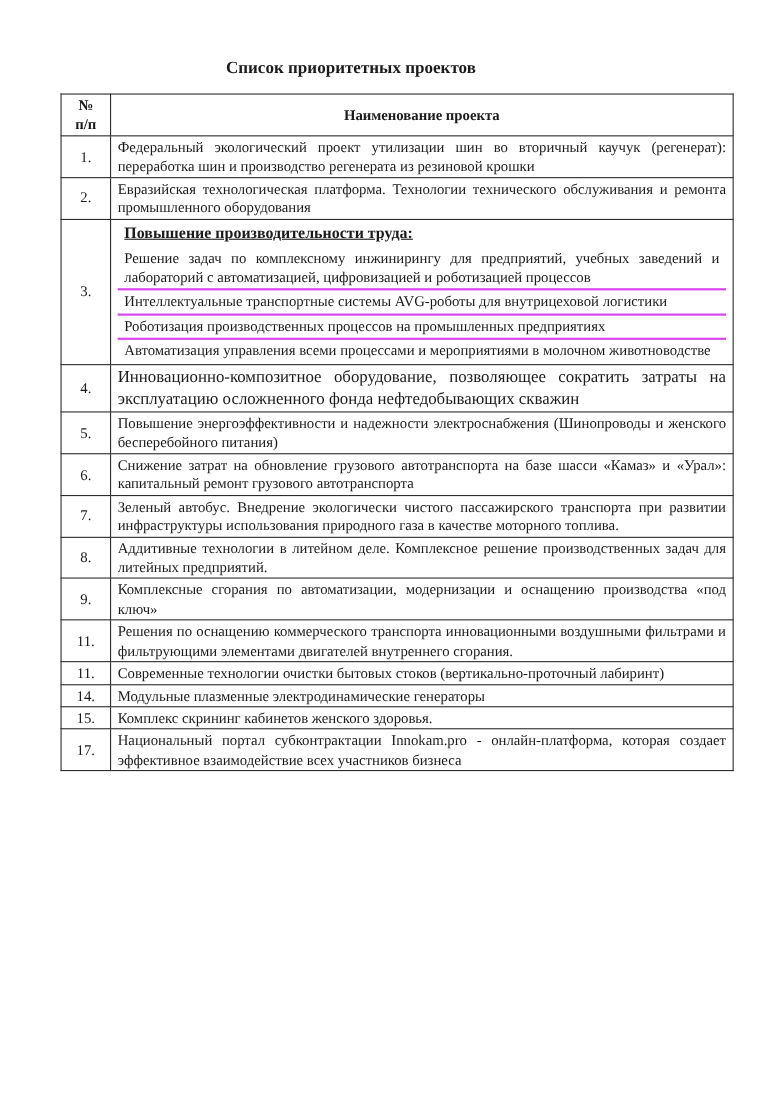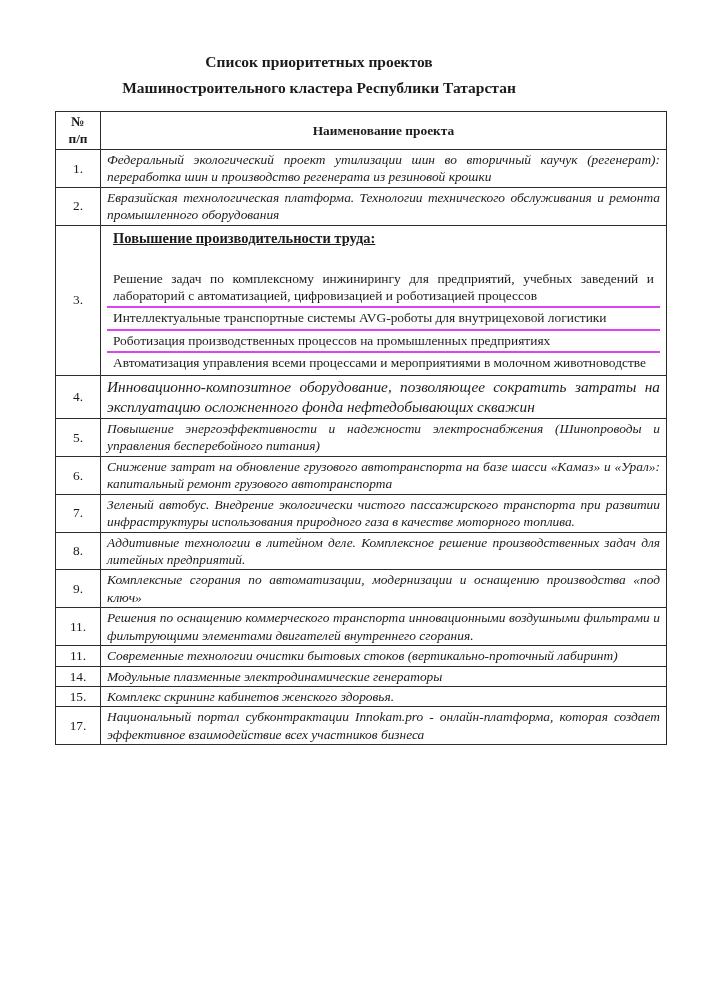--- a/index.html
+++ b/index.html
@@ -48,21 +48,20 @@
     font-size: 13.6px;
     line-height: 1.4;
     padding: 2px 4px;
   }
   td.num-cell {
     text-align: center;
     font-size: 13.4px;
   }
   td.text-cell {
     text-align: justify;
-    font-style: italic;
   }
   tr.row-large td.text-cell {
     font-size: 15.3px;
     line-height: 1.32;
   }
   td.group-cell {
     padding: 0;
   }
   .sub-block {
     padding: 1px 6px 2px 6px;
@@ -70,31 +69,30 @@
   }
   .sub-block + .sub-block {
     border-top: 2px solid #d946ef;
   }
   .group-heading {
     font-weight: bold;
     text-decoration: underline;
     font-size: 14.5px;
     line-height: 1.45;
     text-align: left;
-    margin-bottom: 21px;
+    margin-bottom: 3px;
   }
 </style>
 </head>
 <body>
 
 <div class="page">
 
   <div class="doc-title">
     <div>Список приоритетных проектов</div>
-    <div>Машиностроительного кластера Республики Татарстан</div>
   </div>
 
   <table class="projects">
     <colgroup>
         <col class="c-num">
         <col class="c-name">
       </colgroup>
     <thead>
       <tr>
         <th class="h-num">
@@ -124,21 +122,21 @@
           <div class="sub-block">Роботизация производственных процессов на промышленных предприятиях</div>
           <div class="sub-block">Автоматизация управления всеми процессами и мероприятиями в молочном животноводстве</div>
         </td>
       </tr>
       <tr class="row-large">
         <td class="num-cell">4.</td>
         <td class="text-cell">Инновационно-композитное оборудование, позволяющее сократить затраты на эксплуатацию осложненного фонда нефтедобывающих скважин</td>
       </tr>
       <tr>
         <td class="num-cell">5.</td>
-        <td class="text-cell">Повышение энергоэффективности и надежности электроснабжения (Шинопроводы и управления бесперебойного питания)</td>
+        <td class="text-cell">Повышение энергоэффективности и надежности электроснабжения (Шинопроводы и женского бесперебойного питания)</td>
       </tr>
       <tr>
         <td class="num-cell">6.</td>
         <td class="text-cell">Снижение затрат на обновление грузового автотранспорта на базе шасси «Камаз» и «Урал»: капитальный ремонт грузового автотранспорта</td>
       </tr>
       <tr>
         <td class="num-cell">7.</td>
         <td class="text-cell">Зеленый автобус. Внедрение экологически чистого пассажирского транспорта при развитии инфраструктуры использования природного газа в качестве моторного топлива.</td>
       </tr>
       <tr>

